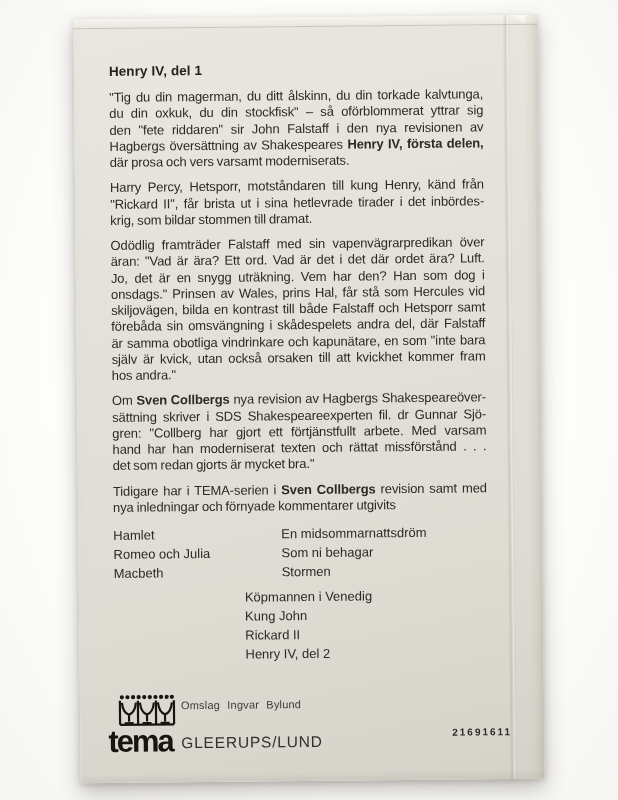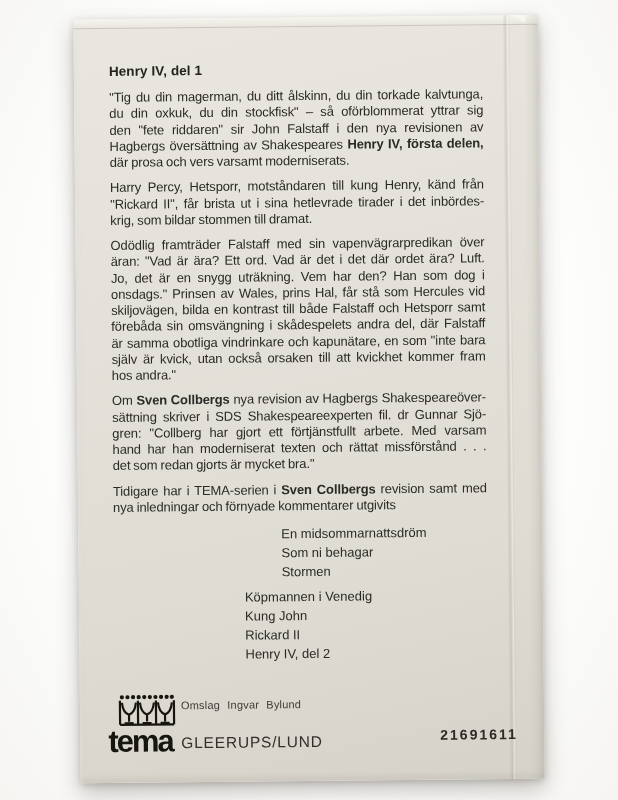--- a/index.html
+++ b/index.html
@@ -59,22 +59,22 @@
   .logo{position:absolute;left:28px;top:674px;width:70px;height:64px;}
   .cover-credit{
     position:absolute;left:101px;top:681px;
     font-size:11px;color:#3c3b37;word-spacing:4px;letter-spacing:0.2px;
   }
   .publisher{
     position:absolute;left:101px;top:716px;
     font-size:15.5px;color:#302f2b;letter-spacing:0.8px;
   }
   .print-code{
-    position:absolute;left:360px;top:711px;
-    font-size:14px;font-weight:700;letter-spacing:2px;color:#2b2a26;
+    position:absolute;left:372px;top:711px;
+    font-size:10px;font-weight:700;letter-spacing:2px;color:#2b2a26;
   }
 </style>
 </head>
 <body>
 
 <div class="book">
   <div class="top-edge"></div>
   <div class="right-shade"></div>
   <div class="crease"></div>
   <div class="corner-fold"></div>
@@ -111,20 +111,25 @@
           <div class="line"><span>gren: "Collberg har gjort ett förtjänstfullt arbete. Med varsam</span></div>
           <div class="line"><span>hand har han moderniserat texten och rättat missförstånd . . .</span></div>
           <div class="line last"><span>det som redan gjorts är mycket bra."</span></div>
         </div>
         <div class="para">
           <div class="line"><span>Tidigare har i TEMA-serien i </span><span class="bold">Sven Collbergs</span><span> revision samt med</span></div>
           <div class="line last"><span>nya inledningar och förnyade kommentarer utgivits</span></div>
         </div>
       </div>
     <div class="lists">
+      <div class="col1" id="list-col1">
+          <div class="list-item">Hamlet</div>
+          <div class="list-item">Romeo och Julia</div>
+          <div class="list-item">Macbeth</div>
+        </div>
       <div class="col2" id="list-col2">
           <div class="list-item">En midsommarnattsdröm</div>
           <div class="list-item">Som ni behagar</div>
           <div class="list-item">Stormen</div>
         </div>
       <div class="group2" id="list-group2">
           <div class="list-item">Köpmannen i Venedig</div>
           <div class="list-item">Kung John</div>
           <div class="list-item">Rickard II</div>
           <div class="list-item">Henry IV, del 2</div>

